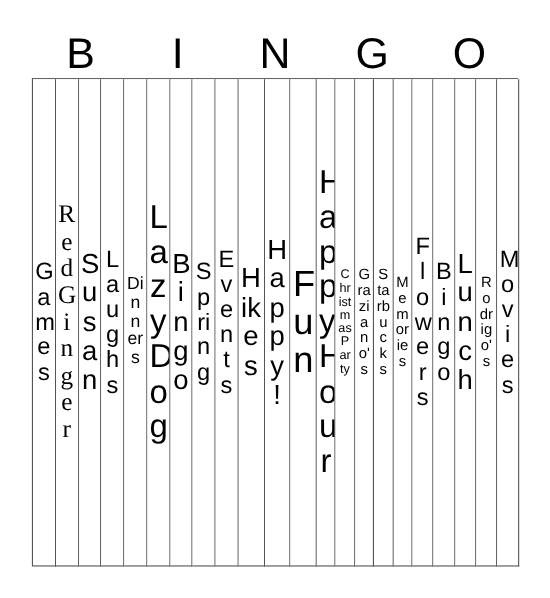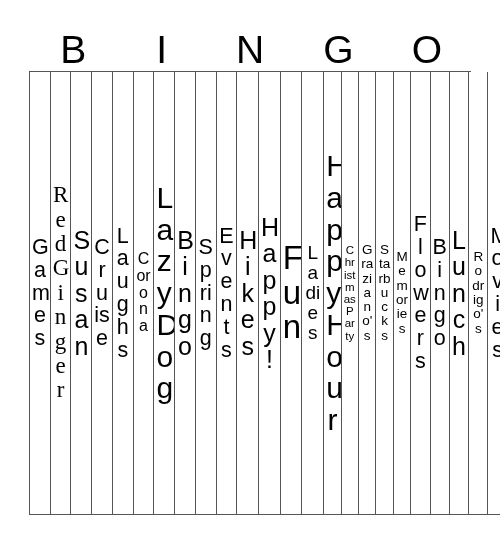--- a/index.html
+++ b/index.html
@@ -114,30 +114,27 @@
       <div class="cell" style="border-color: rgb(85, 85, 85);">
           <span class="cell-text fs-xl">Games</span>
         </div>
       <div class="cell" style="border-color: rgb(85, 85, 85); font-family: Liberation Serif, serif;">
           <span class="cell-text fs-2xl">Red Ginger</span>
         </div>
       <div class="cell" style="border-color: rgb(85, 85, 85);">
           <span class="cell-text fs-3xl">Susan</span>
         </div>
       <div class="cell" style="border-color: rgb(85, 85, 85);">
-          <span class="cell-text fs-xl">Cruise</span>
-        </div>
-      <div class="cell" style="border-color: rgb(85, 85, 85);">
           <span class="cell-text fs-xl">Laughs</span>
         </div>
     </div>
 
     <div class="grid-row">
       <div class="cell" style="border-color: rgb(85, 85, 85);">
-          <span class="cell-text fs-md">Corona</span>
+          <span class="cell-text fs-md">Dinners</span>
         </div>
       <div class="cell" style="border-color: rgb(85, 85, 85);">
           <span class="cell-text fs-4xl">Lazy Dog</span>
         </div>
       <div class="cell" style="border-color: rgb(85, 85, 85);">
           <span class="cell-text fs-3xl">Bingo</span>
         </div>
       <div class="cell" style="border-color: rgb(85, 85, 85);">
           <span class="cell-text fs-xl">Spring</span>
         </div>
@@ -148,23 +145,20 @@
 
     <div class="grid-row">
       <div class="cell" style="border-color: rgb(85, 85, 85);">
           <span class="cell-text fs-3xl">Hikes</span>
         </div>
       <div class="cell" style="border-color: rgb(85, 85, 85);">
           <span class="cell-text fs-3xl">Happy!</span>
         </div>
       <div class="cell" style="border-color: rgb(85, 85, 85);">
           <span class="cell-text fs-5xl">Fun</span>
-        </div>
-      <div class="cell" style="border-color: rgb(85, 85, 85);">
-          <span class="cell-text fs-lg">Ladies</span>
         </div>
     </div>
 
     <div class="grid-row">
       <div class="cell" style="border-color: rgb(85, 85, 85);">
           <span class="cell-text fs-4xl">Happy Hour</span>
         </div>
       <div class="cell" style="border-color: rgb(85, 85, 85);">
           <span class="cell-text fs-xs">Christmas Party</span>
         </div>

